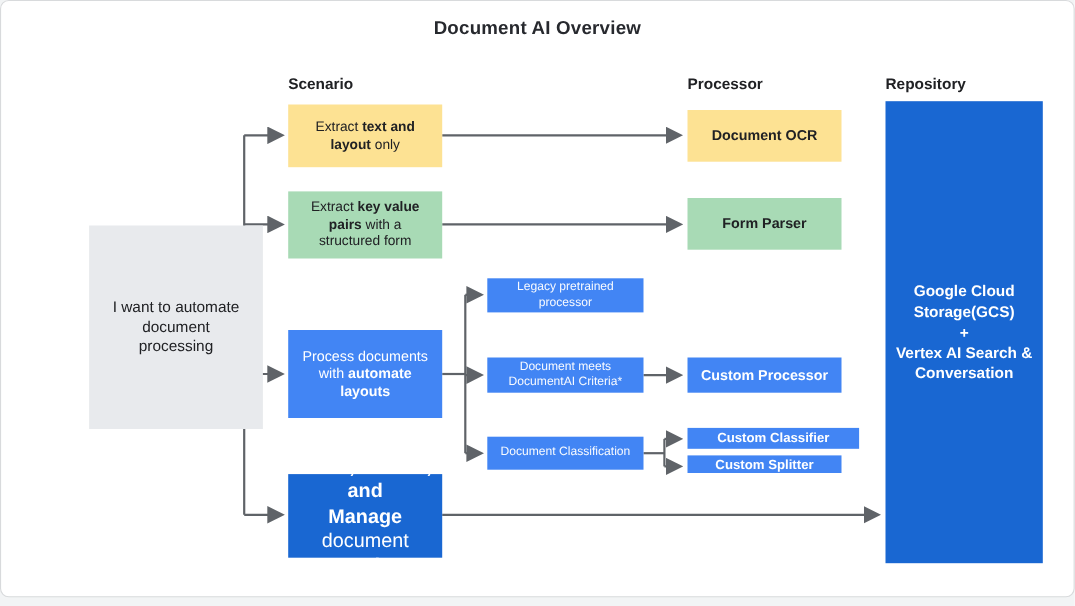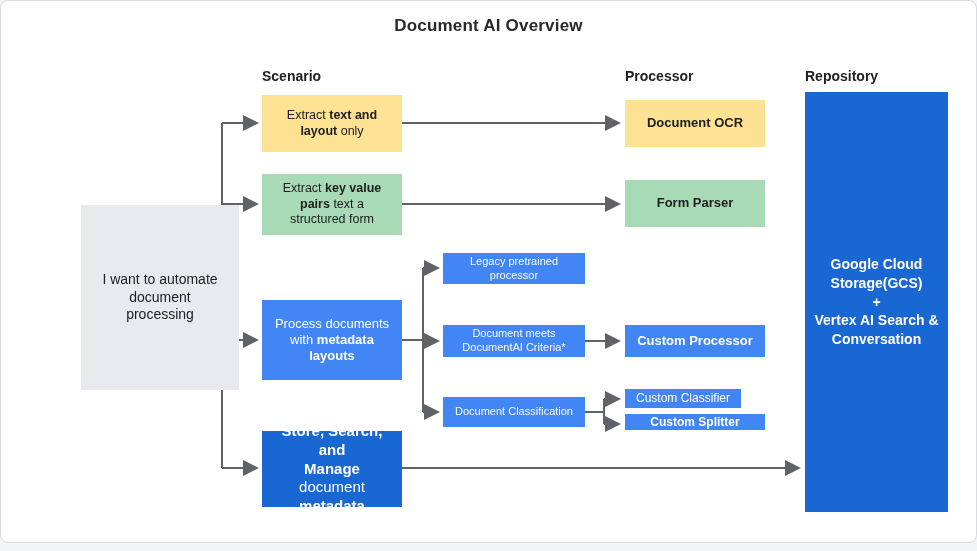--- a/index.html
+++ b/index.html
@@ -25,33 +25,33 @@
     font-size:17px;font-weight:bold;color:#27292e;letter-spacing:.2px;z-index:2;
   }
   .col-header{
     position:absolute;z-index:2;
     font-size:14px;font-weight:bold;color:#202124;
   }
   .box-start{left:37px;top:205px;width:158px;height:185px;background:var(--gray);color:#202124;font-size:14px;margin-left:44px;}
   .box-yellow{background:var(--yellow);color:#202124;font-size:12.5px;}
   .box-green{background:var(--green);color:#202124;font-size:12.5px;}
   .box-blue{background:var(--blue);color:#ffffff;font-size:13px;}
-  .box-darkblue{background:var(--dark_blue);color:#ffffff;font-size:15px;}
+  .box-darkblue{background:var(--dark_blue);color:#ffffff;font-size:18px;}
   .s1{left:262px;top:95px;width:140px;height:57px;}
   .s2{left:262px;top:174px;width:140px;height:61px;}
   .s3{left:262px;top:300px;width:140px;height:80px;}
   .s4{left:262px;top:431px;width:140px;height:76px;}
   .sub{font-size:11px;color:rgba(255,255,255,.96);}
   .sub1{left:443px;top:253px;width:142px;height:31px;}
   .sub2{left:443px;top:325px;width:142px;height:32px;}
   .sub3{left:443px;top:397px;width:142px;height:30px;}
   .p1{left:625px;top:100px;width:140px;height:47px;font-size:13px;font-weight:bold;}
   .p2{left:625px;top:180px;width:140px;height:47px;font-size:13px;font-weight:bold;}
   .p3{left:625px;top:325px;width:140px;height:32px;font-size:13px;font-weight:bold;}
-  .p4{left:625px;top:389px;width:116px;height:19px;font-size:12px;font-weight:normal;padding:1px 6px;}
+  .p4{left:625px;top:389px;width:156px;height:19px;font-size:12px;font-weight:bold;padding:1px 6px;}
   .p5{left:625px;top:414px;width:140px;height:16px;font-size:12px;font-weight:bold;padding:0 6px;}
   .repo{left:805px;top:92px;width:143px;height:420px;font-size:14px;font-weight:bold;line-height:1.35;}
   .h-scenario{left:262px;top:68px;width:140px;}
   .h-processor{left:625px;top:68px;width:140px;}
   .h-repository{left:805px;top:68px;width:143px;}
 </style>
 </head>
 <body>
 
 <div class="stage">
@@ -91,24 +91,24 @@
   <div class="col-header h-repository">Repository</div>
 
   <div class="node box-start">
       <div><span>I want to automate</span><br><span>document</span><br><span>processing</span></div>
     </div>
 
   <div class="node box-yellow s1">
       <div><span>Extract </span><b>text and</b><br><b>layout</b><span> only</span></div>
     </div>
   <div class="node box-green s2">
-      <div><span>Extract </span><b>key value</b><br><b>pairs</b><span> text a</span><br><span>structured form</span></div>
+      <div><span>Extract </span><b>key value</b><br><b>pairs</b><span> with a</span><br><span>structured form</span></div>
     </div>
   <div class="node box-blue s3">
-      <div><span>Process documents</span><br><span>with </span><b>metadata layouts</b></div>
+      <div><span>Process documents</span><br><span>with </span><b>automate layouts</b></div>
     </div>
   <div class="node box-darkblue s4">
       <div><b>Store, Search, and</b><br><b>Manage</b><span> document</span><br><b>metadata</b></div>
     </div>
 
   <div class="node box-blue sub sub1">
       <div><span>Legacy pretrained</span><br><span>processor</span></div>
     </div>
   <div class="node box-blue sub sub2">
       <div><span>Document meets</span><br><span>DocumentAI Criteria*</span></div>

